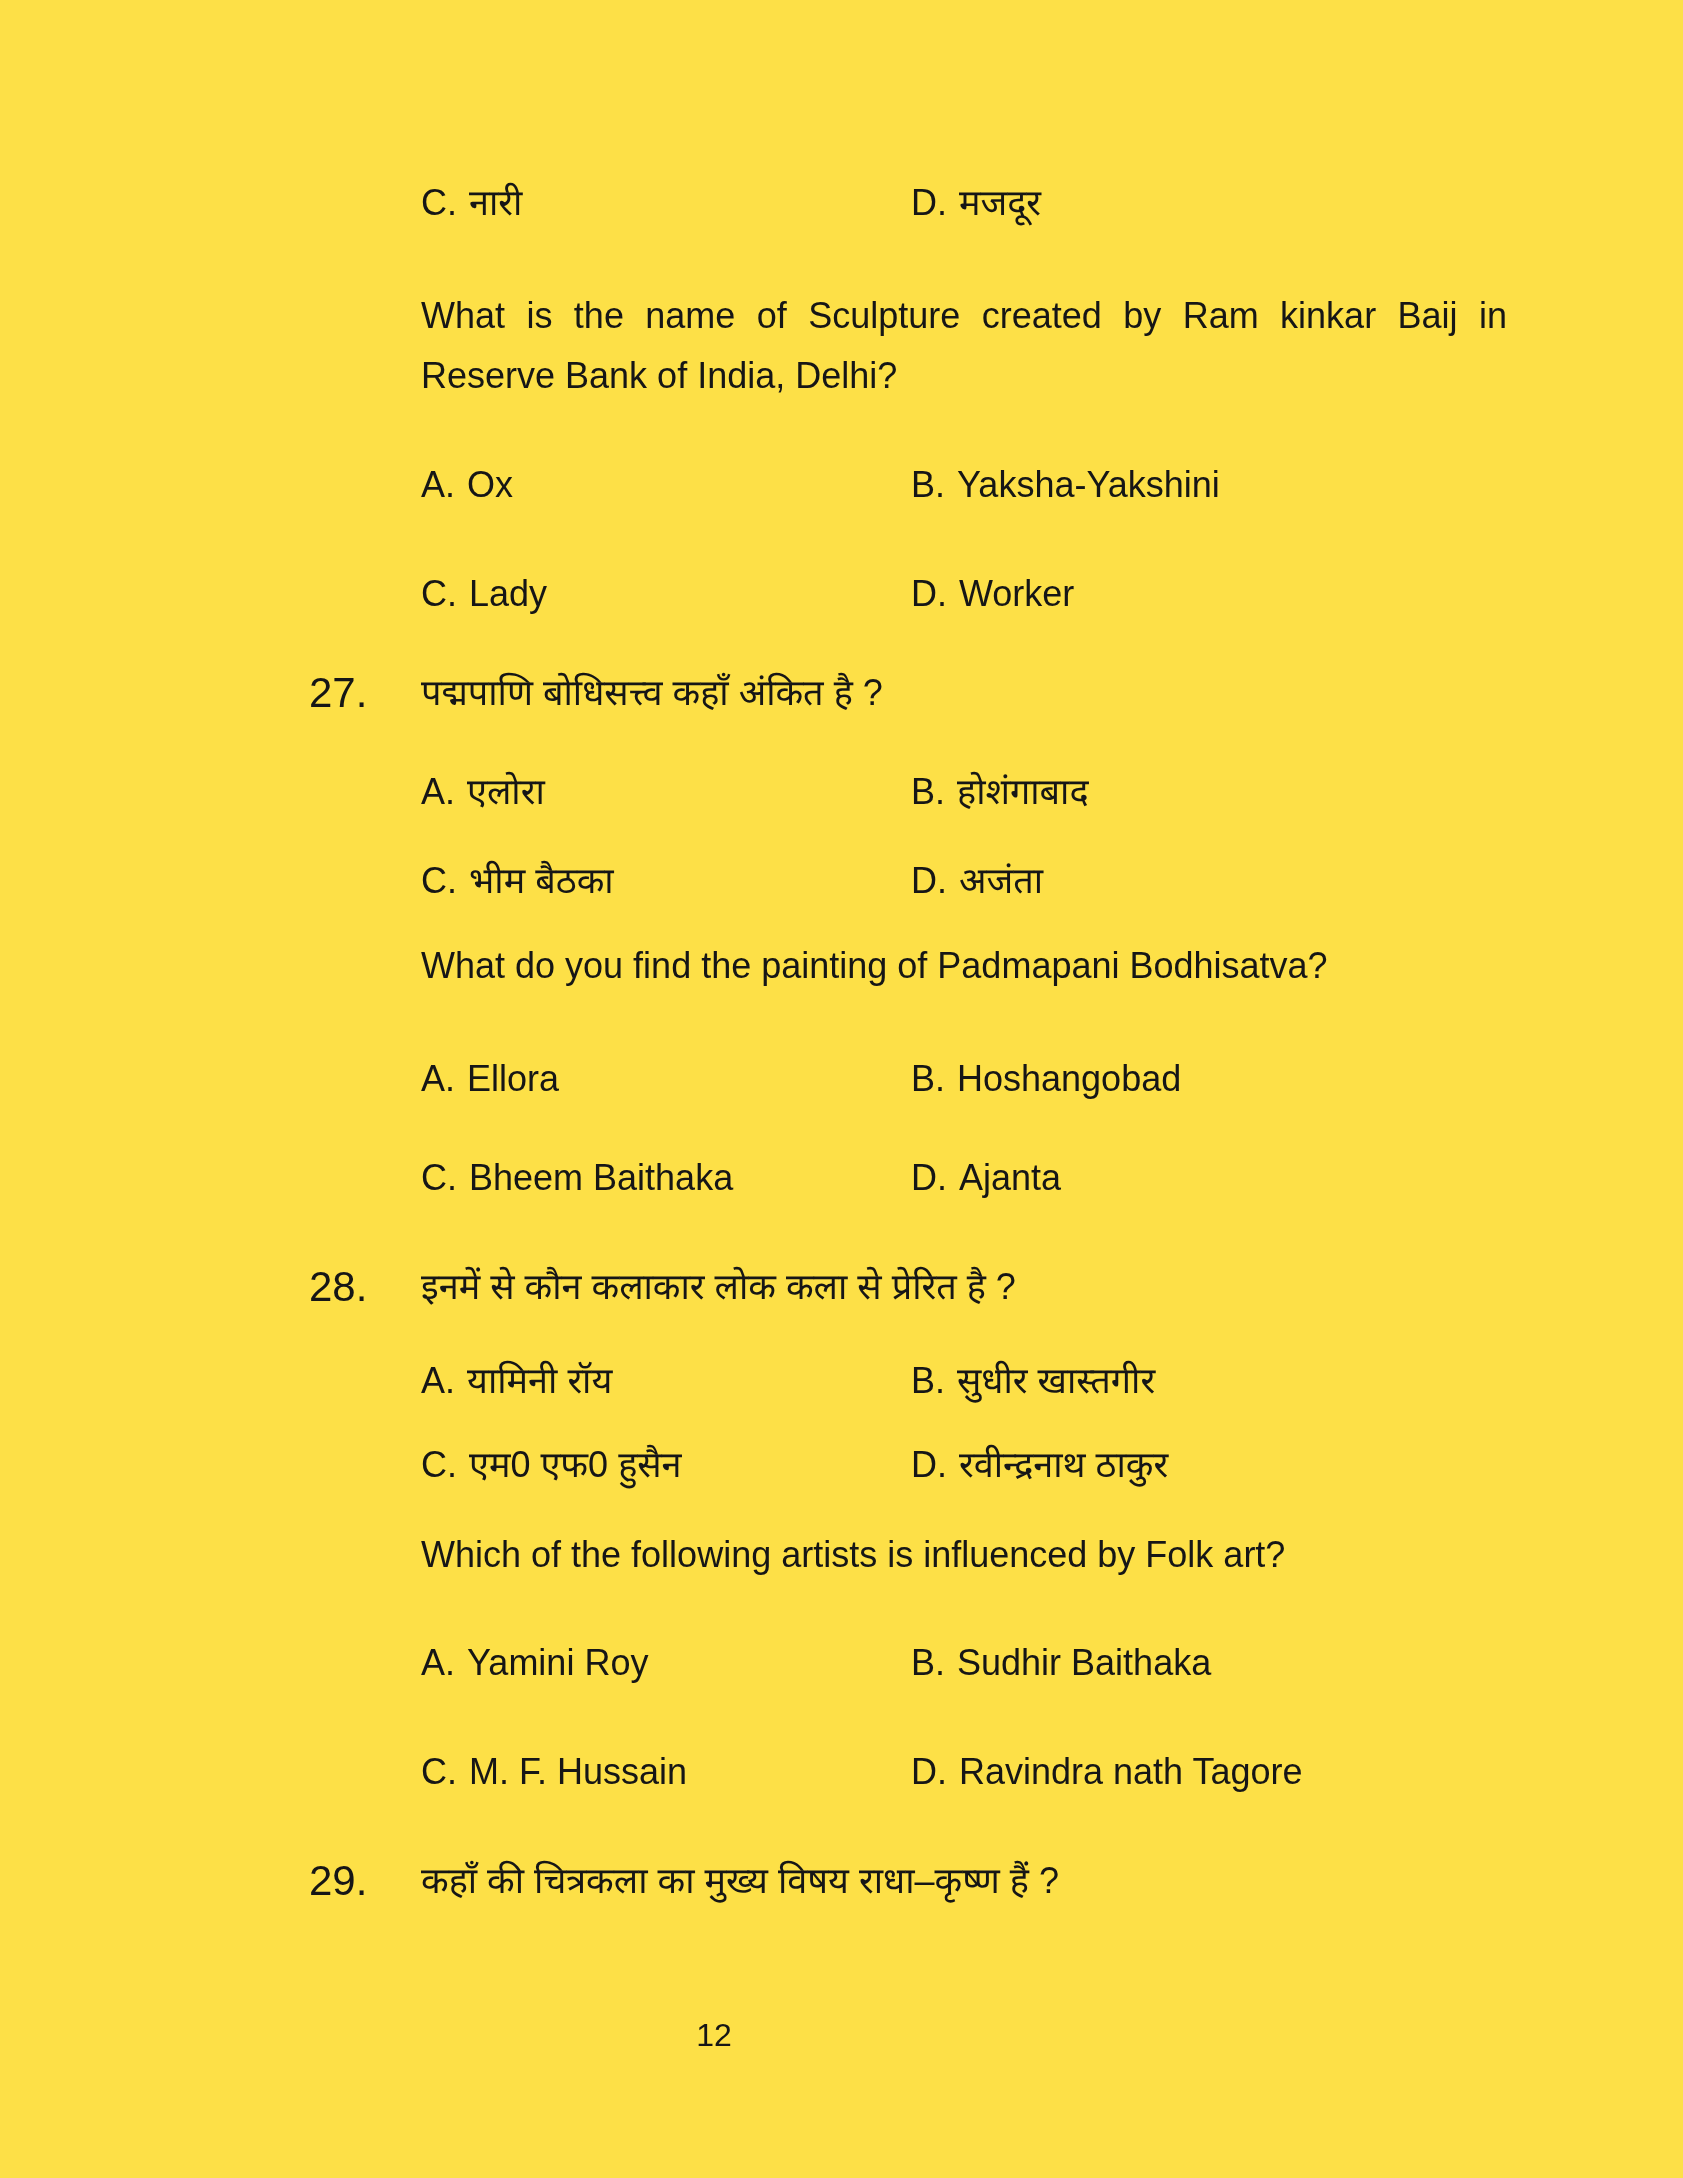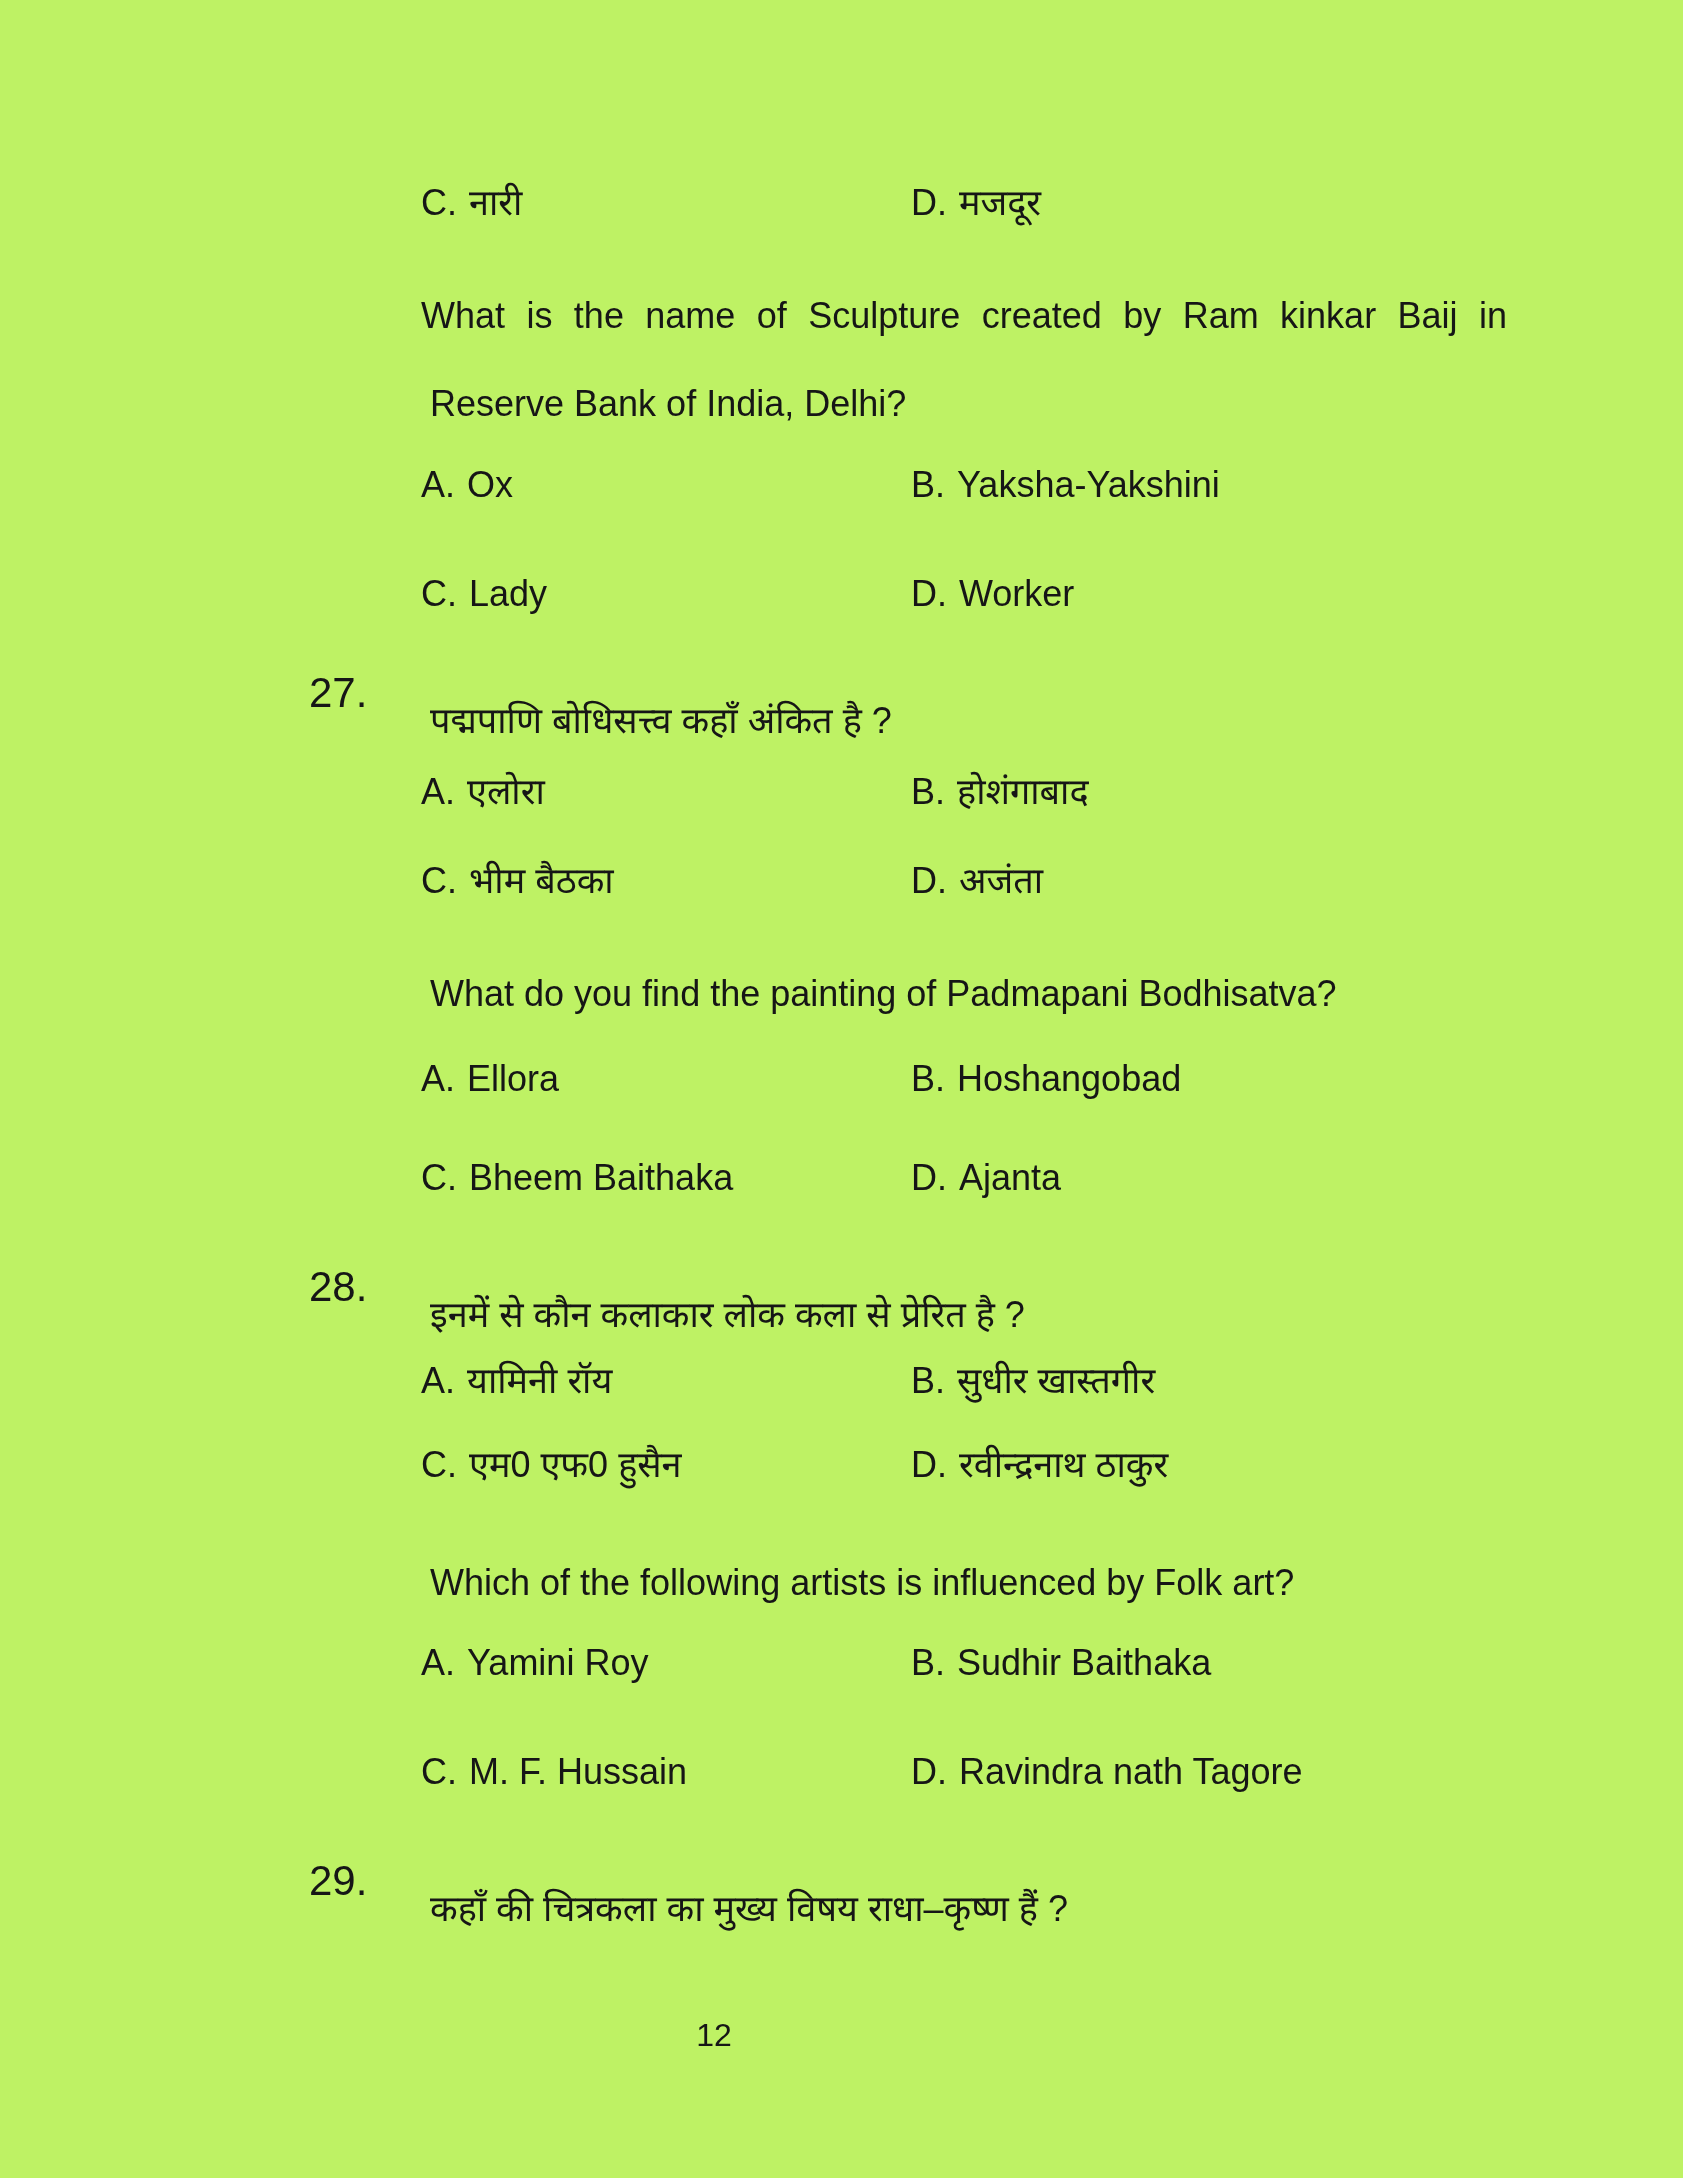--- a/index.html
+++ b/index.html
@@ -4,21 +4,21 @@
 <style>
   html, body {
     margin: 0;
     padding: 0;
     background: #ffffff;
   }
   .page {
     position: relative;
     width: 1683px;
     height: 2178px;
-    background: #bef264;
+    background: #fde047;
     color: #161616;
     font-family: "Liberation Sans", sans-serif;
     overflow: hidden;
   }
   .row {
     position: absolute;
     left: 0;
     width: 1683px;
     font-size: 36px;
     line-height: 48px;
@@ -26,23 +26,22 @@
   }
   .qnum {
     position: absolute;
     left: 309px;
     top: 0;
     font-size: 42px;
     line-height: 48px;
   }
   .qtext {
     position: absolute;
-    left: 430px;
+    left: 421px;
     top: 0;
-    margin-top: 28px;
   }
   .opt-a {
     position: absolute;
     left: 421px;
     top: 0;
   }
   .opt-b {
     position: absolute;
     left: 911px;
     top: 0;

